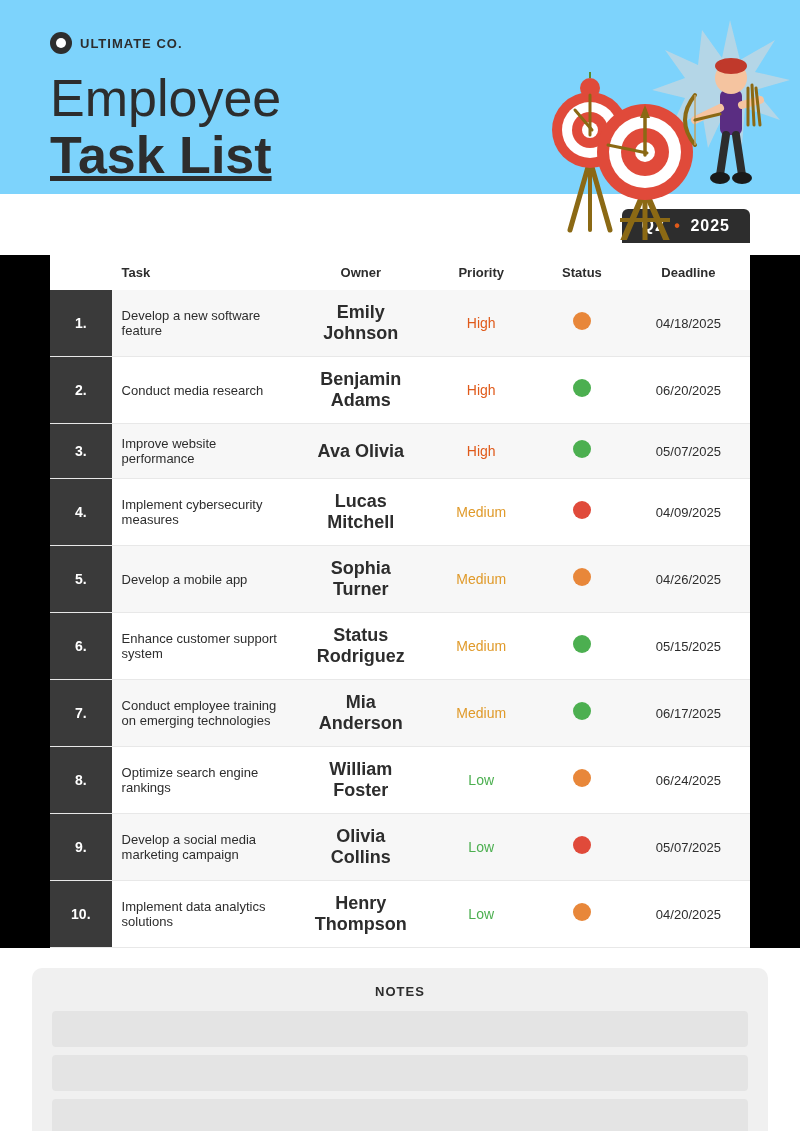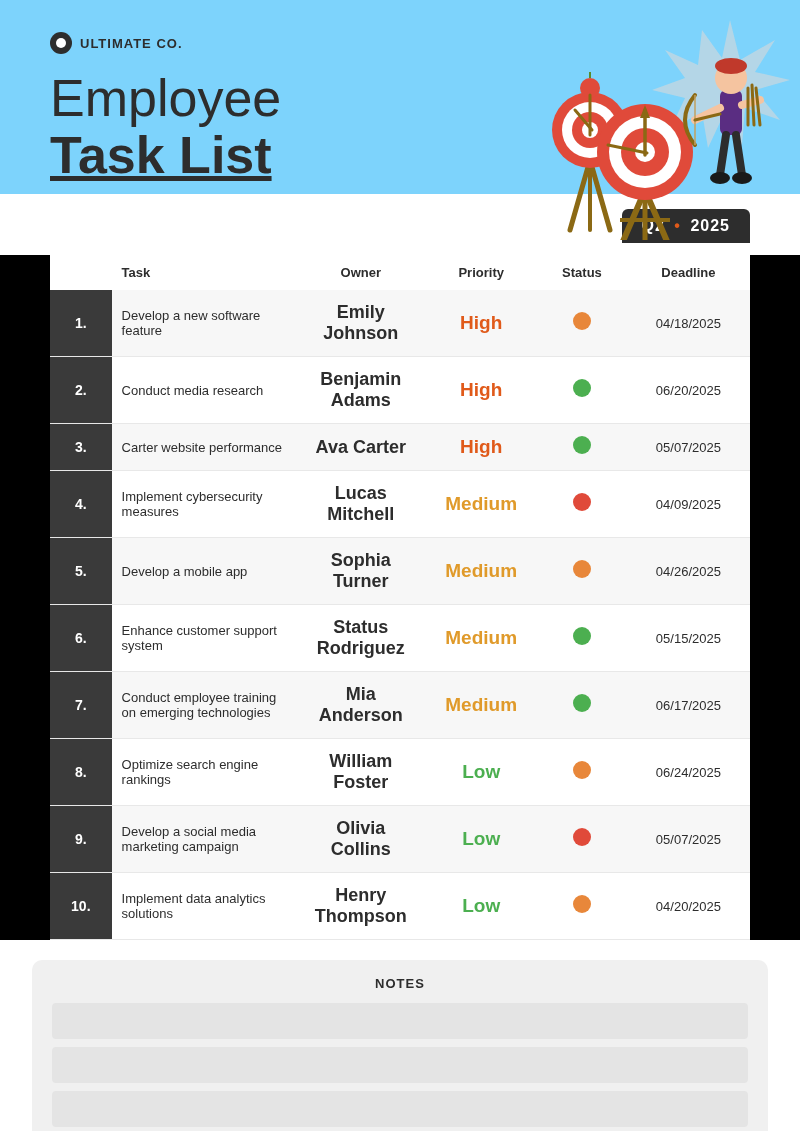--- a/index.html
+++ b/index.html
@@ -136,22 +136,22 @@
     .owner-cell {
       font-size: 18px;
       color: #2d2d2d;
       text-align: center;
       padding: 12px 8px;
       width: 115px;
       vertical-align: middle;
       font-weight: bold;
     }
     .priority-cell {
-      font-size: 19px;
-      font-weight: 700;
+      font-size: 14px;
+      font-weight: 400;
       text-align: center;
       padding: 12px 8px;
       width: 100px;
       vertical-align: middle;
     }
     .priority-high { color: #e05a1a; }
     .priority-medium { color: #e09a2a; }
     .priority-low { color: #4caf50; }
 
     .status-cell {
@@ -342,22 +342,22 @@
       <td class="task-cell">Conduct media research</td>
       <td class="owner-cell">Benjamin Adams</td>
       <td class="priority-cell priority-high">High</td>
       <td class="status-cell">
         <span class="status-dot dot-green"></span>
       </td>
       <td class="deadline-cell">06/20/2025</td>
     </tr>
           <tr class="table-row-item">
       <td class="num-cell">3.</td>
-      <td class="task-cell">Carter website performance</td>
-      <td class="owner-cell">Ava Carter</td>
+      <td class="task-cell">Improve website performance</td>
+      <td class="owner-cell">Ava Olivia</td>
       <td class="priority-cell priority-high">High</td>
       <td class="status-cell">
         <span class="status-dot dot-green"></span>
       </td>
       <td class="deadline-cell">05/07/2025</td>
     </tr>
           <tr class="table-row-item">
       <td class="num-cell">4.</td>
       <td class="task-cell">Implement cybersecurity measures</td>
       <td class="owner-cell">Lucas Mitchell</td>

